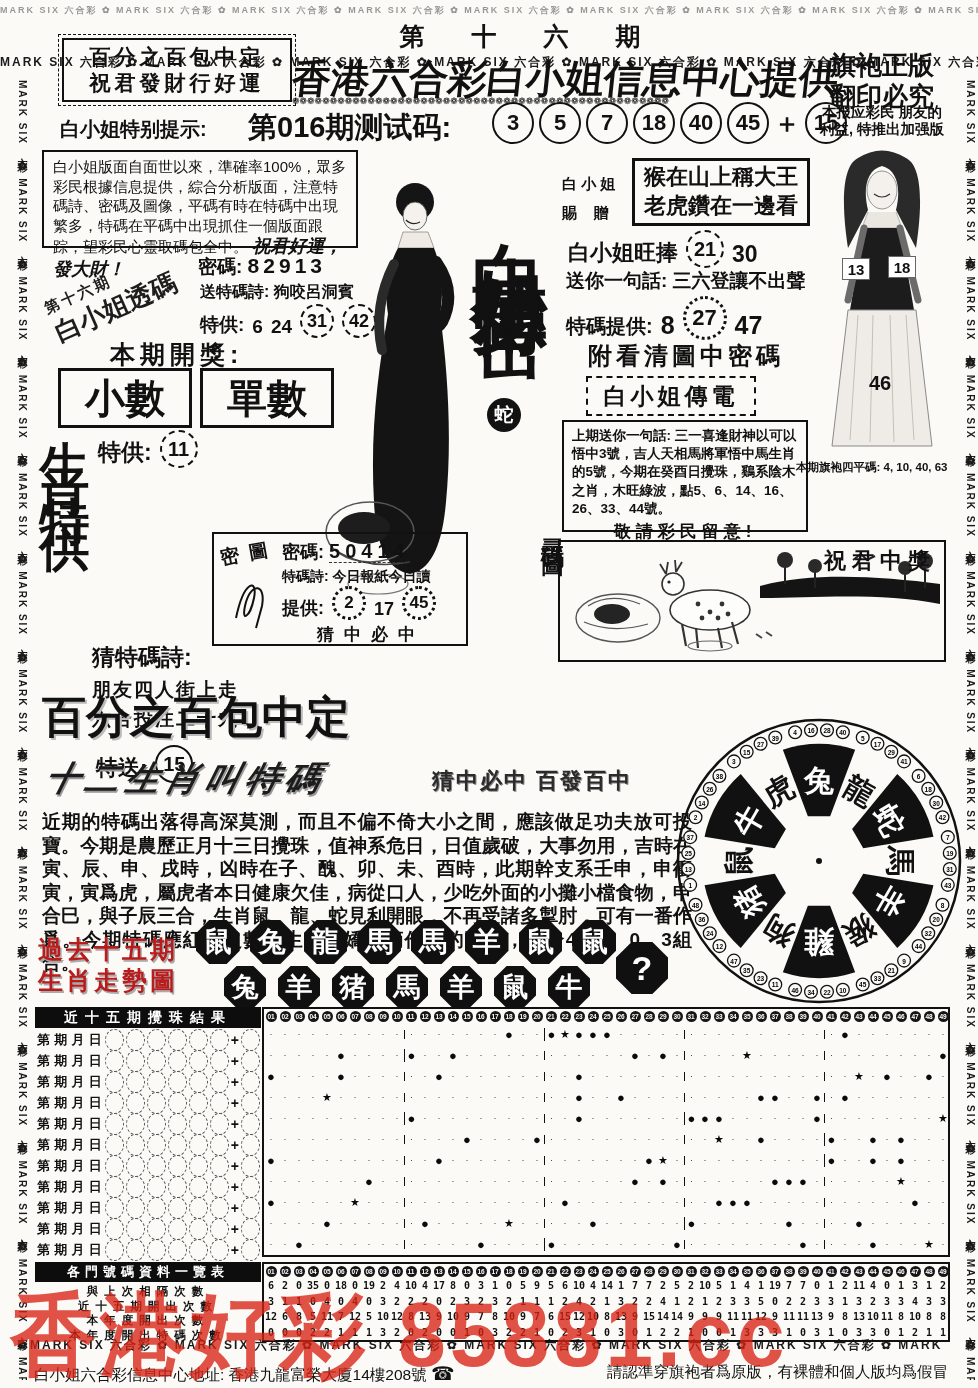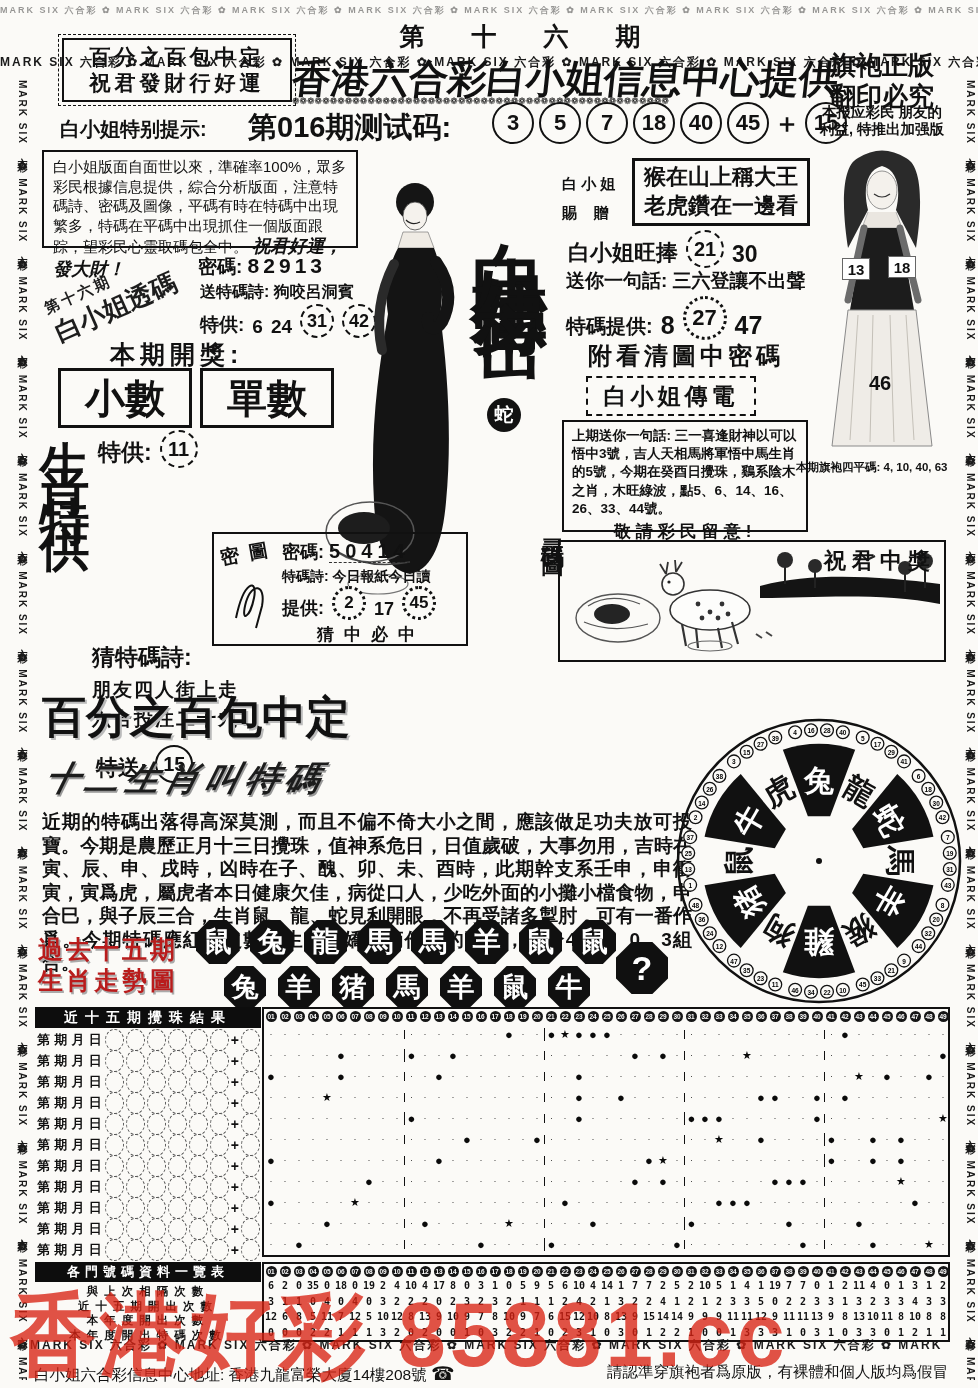--- a/index.html
+++ b/index.html
@@ -243,20 +243,21 @@
       <ellipse cx="150" cy="104" rx="22" ry="5" fill="none" stroke="#666" stroke-width="1.2"></ellipse>
       <path d="M196,92 l6,4 M206,90 l6,4" stroke="#444" stroke-width="2"></path>
     </svg>
     <div style="position:absolute;right:8px;top:4px;font-size:22px;font-weight:900;letter-spacing:6px;">祝君中獎</div>
   </div>
 
   <div class="abs" style="left:42px;top:688px;width:648px;font-size:44px;font-weight:900;display:flex;justify-content:space-between;
               text-shadow:2px 2px 0 #bbb;">百分之百包中定</div>
   <div class="abs" style="left:46px;top:756px;font-size:34px;font-weight:900;font-style:italic;transform:skewX(-14deg);
               letter-spacing:6px;color:#1c1c1c;text-shadow:1.5px 1.5px 0 #999;">十二生肖叫特碼</div>
+  <div class="abs" style="left:432px;top:766px;font-size:22px;font-weight:900;letter-spacing:2px;color:#2b2b2b;text-shadow:1px 1px 0 #888;">猜中必中 百發百中</div>
   <div class="abs" style="left:42px;top:810px;width:650px;font-size:19px;line-height:23.5px;font-weight:600;text-align:justify;">近期的特碼出落得高深莫測，而且不偏不倚大小之間，應該做足功夫放可投寶。今期是農歷正月十三日攪珠，值神系危日，日值歲破，大事勿用，吉時在寅、辰、申、戌時，凶時在子、醜、卯、未、酉時，此期幹支系壬申，申衝寅，寅爲虎，屬虎者本日健康欠佳，病從口人，少吃外面的小攤小檔食物，申合巳，與子辰三合，生肖鼠、龍、蛇見利開眼，不再受諸多掣肘，可有一番作爲。今期特碼應紅藍之數，生肖主嬌滴滴作裝的動物，推介4、6、0、3組合。</div>
 
   <div class="abs" style="left:38px;top:934px;width:158px;font-size:25px;font-weight:900;line-height:1.25;letter-spacing:3px;color:#b91c1c;text-shadow:1.5px 1.5px 0 #aaa;">
     <div>過去十五期</div>
     <div>生肖走勢圖</div>
   </div>
   <div id="badge-row1" class="abs" style="left:196px;top:920px;width:420px;display:flex;gap:10px;">
       <span class="octa" style="width: 44px; height: 44px; font-size: 28px;">鼠</span>
       <span class="octa" style="width: 44px; height: 44px; font-size: 28px;">兔</span>
       <span class="octa" style="width: 44px; height: 44px; font-size: 28px;">龍</span>

